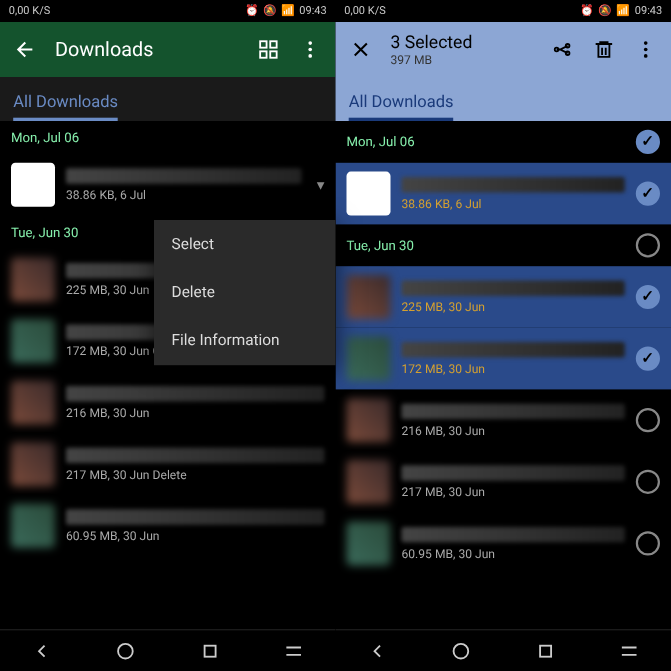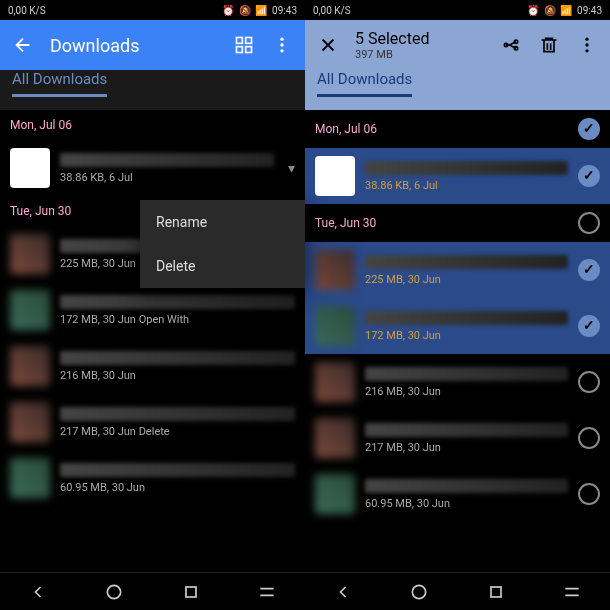--- a/index.html
+++ b/index.html
@@ -2,32 +2,32 @@
 <html><head>
 <meta charset="utf-8">
 <style>
 *{margin:0;padding:0;box-sizing:border-box;font-family:-apple-system,Roboto,sans-serif}
 html,body{width:610px;height:610px;background:#000;color:#fff;overflow:hidden}
 .wrap{display:flex;width:610px;height:610px}
 .pane{width:305px;height:610px;display:flex;flex-direction:column;position:relative;background:#000}
 .status{height:20px;display:flex;align-items:center;justify-content:space-between;font-size:10px;padding:0 8px;color:#ccc}
 .status-r{display:flex;gap:4px;align-items:center}
 .hdr{height:50px;display:flex;align-items:center;padding:0 12px;gap:16px}
-.hdr-dark{background:#3b82f6}
+.hdr-dark{background:#14532d}
 .hdr-sel{background:#8ca6d4;color:#000}
 .hdr-title{font-size:18px;flex:1}
 .hdr-sub{font-size:11px;color:#333;display:block}
 .hdr-sel .hdr-title{font-size:16px}
 .hdr-ico{width:22px;height:22px;display:flex;align-items:center;justify-content:center;cursor:pointer}
-.tabs{height:40px;display:flex;align-items:flex-start;padding:0 12px;font-size:15px}
+.tabs{height:40px;display:flex;align-items:flex-end;padding:0 12px;font-size:15px}
 .tabs-dark{background:#1a1a1a;color:#6a8bc4}
 .tabs-sel{background:#8ca6d4;color:#1a3a7a}
 .tab{padding-bottom:6px;border-bottom:3px solid currentColor}
 .body{flex:1;overflow:hidden;position:relative}
-.dh{font-size:12px;color:#f9a8d4;padding:8px 10px;display:flex;align-items:center;justify-content:space-between}
+.dh{font-size:12px;color:#86efac;padding:8px 10px;display:flex;align-items:center;justify-content:space-between}
 .row{display:flex;align-items:center;padding:8px 10px;gap:10px;position:relative}
 .row.sel{background:#2a4a8a}
 .thumb{width:40px;height:40px;background:#333;border-radius:4px;flex-shrink:0}
 .thumb.doc{background:#fff}
 .thumb.blur{filter:blur(4px);background:linear-gradient(45deg,#7a4a3a,#3a2a2a)}
 .thumb.blur2{filter:blur(4px);background:linear-gradient(45deg,#3a6a5a,#2a4a3a)}
 .info{flex:1;min-width:0}
 .name{font-size:13px;color:#888;height:14px;background:linear-gradient(90deg,#444,#222);margin-bottom:4px;filter:blur(2px);border-radius:2px}
 .meta{font-size:11px;color:#aaa}
 .row.sel .meta{color:#d4a030}
@@ -122,22 +122,23 @@
       </div>
       <div class="row">
         <div class="thumb blur2"></div>
         <div class="info">
           <div class="name"></div>
           <div class="meta">60.95 MB, 30 Jun</div>
         </div>
       </div>
     </div>
     <div class="menu">
-      <div class="menu-item">Rename</div>
+      <div class="menu-item">Select</div>
       <div class="menu-item">Delete</div>
+      <div class="menu-item">File Information</div>
     </div>
     <div class="nav">
       <svg class="nav-ico" viewBox="0 0 24 24" fill="none" stroke="#ccc" stroke-width="2">
           <path d="M15 18l-6-6 6-6"></path>
         </svg>
       <svg class="nav-ico" viewBox="0 0 24 24" fill="none" stroke="#ccc" stroke-width="2">
           <circle cx="12" cy="12" r="8"></circle>
         </svg>
       <svg class="nav-ico" viewBox="0 0 24 24" fill="none" stroke="#ccc" stroke-width="2">
           <rect x="6" y="6" width="12" height="12"></rect>
@@ -158,21 +159,21 @@
         <span>09:43</span>
       </div>
     </div>
     <div class="hdr hdr-sel">
       <div class="hdr-ico">
         <svg viewBox="0 0 24 24" width="22" height="22" fill="none" stroke="#000" stroke-width="2">
             <path d="M18 6L6 18M6 6l12 12"></path>
           </svg>
       </div>
       <div class="hdr-title">
-        <span>5 Selected</span>
+        <span>3 Selected</span>
         <span class="hdr-sub">397 MB</span>
       </div>
       <div class="hdr-ico">
         <svg viewBox="0 0 24 24" width="20" height="20" fill="none" stroke="#000" stroke-width="2">
             <path d="M18 8l-8 4 8 4M6 12h4"></path>
             <circle cx="18" cy="8" r="2"></circle>
             <circle cx="18" cy="16" r="2"></circle>
             <circle cx="6" cy="12" r="2"></circle>
           </svg>
       </div>

